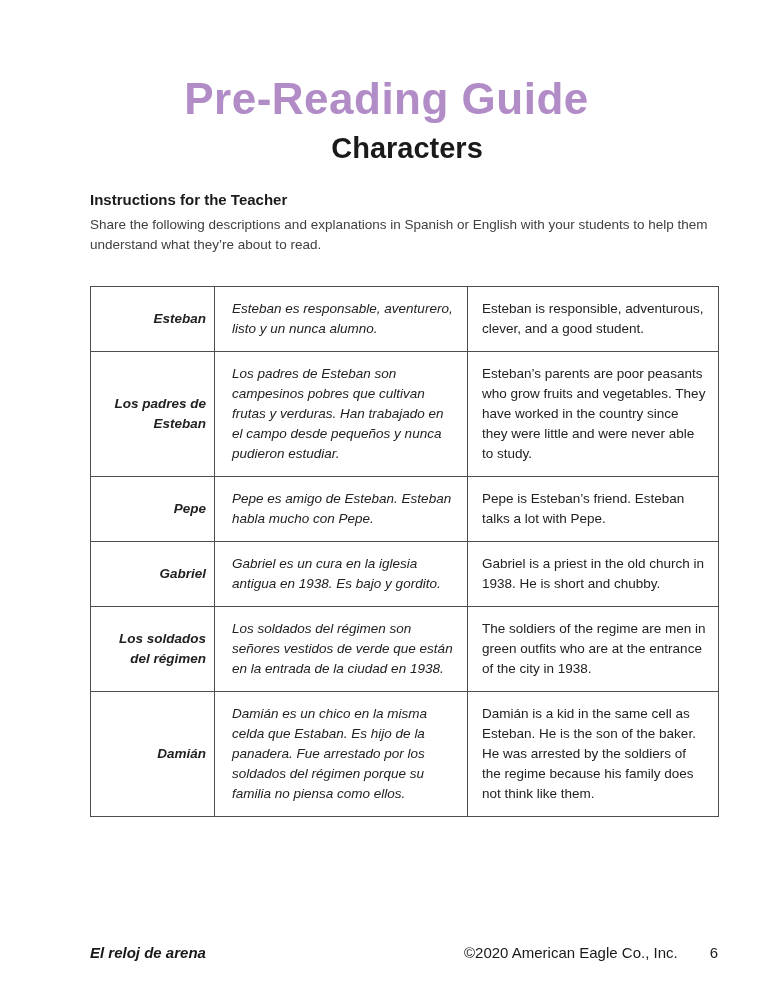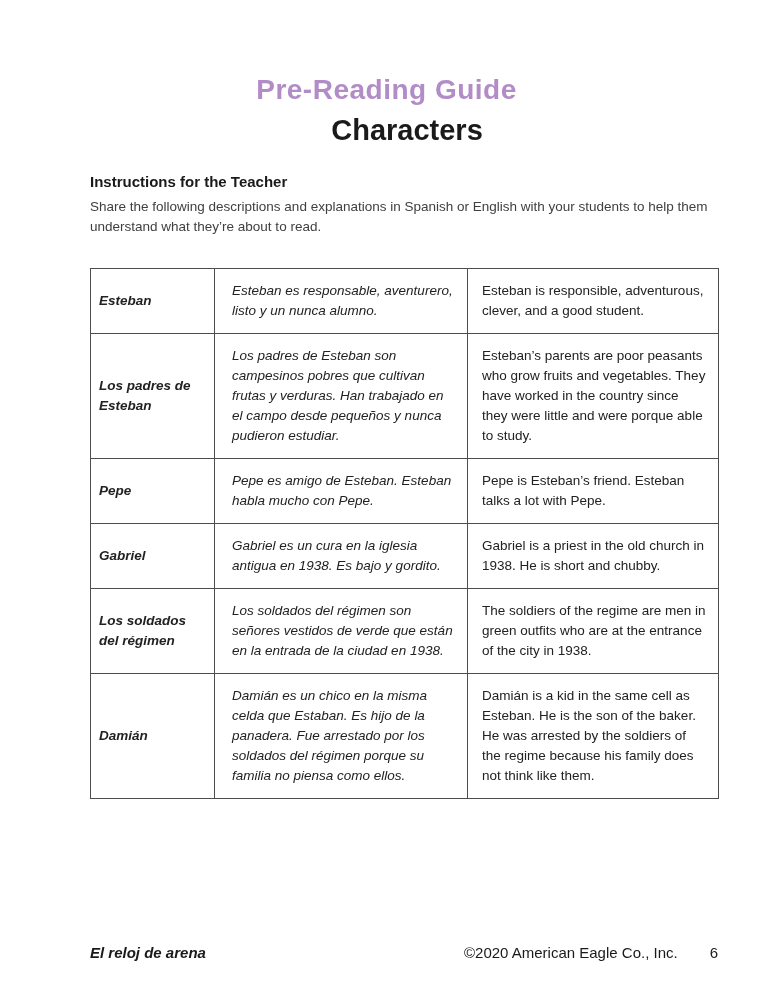--- a/index.html
+++ b/index.html
@@ -12,21 +12,21 @@
     color: #1f1f1f;
   }
   .page {
     position: absolute;
     inset: 0;
     background: #ffffff;
   }
   .header { text-align: center; }
   .doc-title {
     margin-top: 74px;
-    font-size: 28px;
+    font-size: 44px;
     font-weight: bold;
     letter-spacing: 0.5px;
   }
   .doc-subtitle {
     margin-top: 8px;
     font-size: 29px;
     font-weight: bold;
     color: #1a1a1a;
     padding-left: 41px;
   }
@@ -59,21 +59,21 @@
     line-height: 20px;
     vertical-align: middle;
     color: #222;
   }
   col.c-name { width: 124px; }
   col.c-spanish { width: 253px; }
   col.c-english { width: 251px; }
   td.name-cell {
     font-weight: bold;
     font-style: italic;
-    text-align: left;
+    text-align: right;
     padding: 14px 8px;
   }
   td.spanish-cell {
     font-style: italic;
     padding: 12px 14px 12px 17px;
   }
   td.english-cell {
     padding: 12px 12px 12px 14px;
   }
   tr.r1 { height: 63px; }
@@ -130,21 +130,21 @@
       </colgroup>
       <tbody>
         <tr class="r1">
           <td class="name-cell">Esteban</td>
           <td class="spanish-cell">Esteban es responsable, aventurero, listo y un nunca alumno.</td>
           <td class="english-cell">Esteban is responsible, adventurous, clever, and a good student.</td>
         </tr>
         <tr class="r2">
           <td class="name-cell">Los padres de Esteban</td>
           <td class="spanish-cell">Los padres de Esteban son campesinos pobres que cultivan frutas y verduras. Han trabajado en el campo desde pequeños y nunca pudieron estudiar.</td>
-          <td class="english-cell">Esteban’s parents are poor peasants who grow fruits and vegetables. They have worked in the country since they were little and were porque able to study.</td>
+          <td class="english-cell">Esteban’s parents are poor peasants who grow fruits and vegetables. They have worked in the country since they were little and were never able to study.</td>
         </tr>
         <tr class="r3">
           <td class="name-cell">Pepe</td>
           <td class="spanish-cell">Pepe es amigo de Esteban. Esteban habla mucho con Pepe.</td>
           <td class="english-cell">Pepe is Esteban’s friend. Esteban talks a lot with Pepe.</td>
         </tr>
         <tr class="r4">
           <td class="name-cell">Gabriel</td>
           <td class="spanish-cell">Gabriel es un cura en la iglesia antigua en 1938. Es bajo y gordito.</td>
           <td class="english-cell">Gabriel is a priest in the old church in 1938. He is short and chubby.</td>

